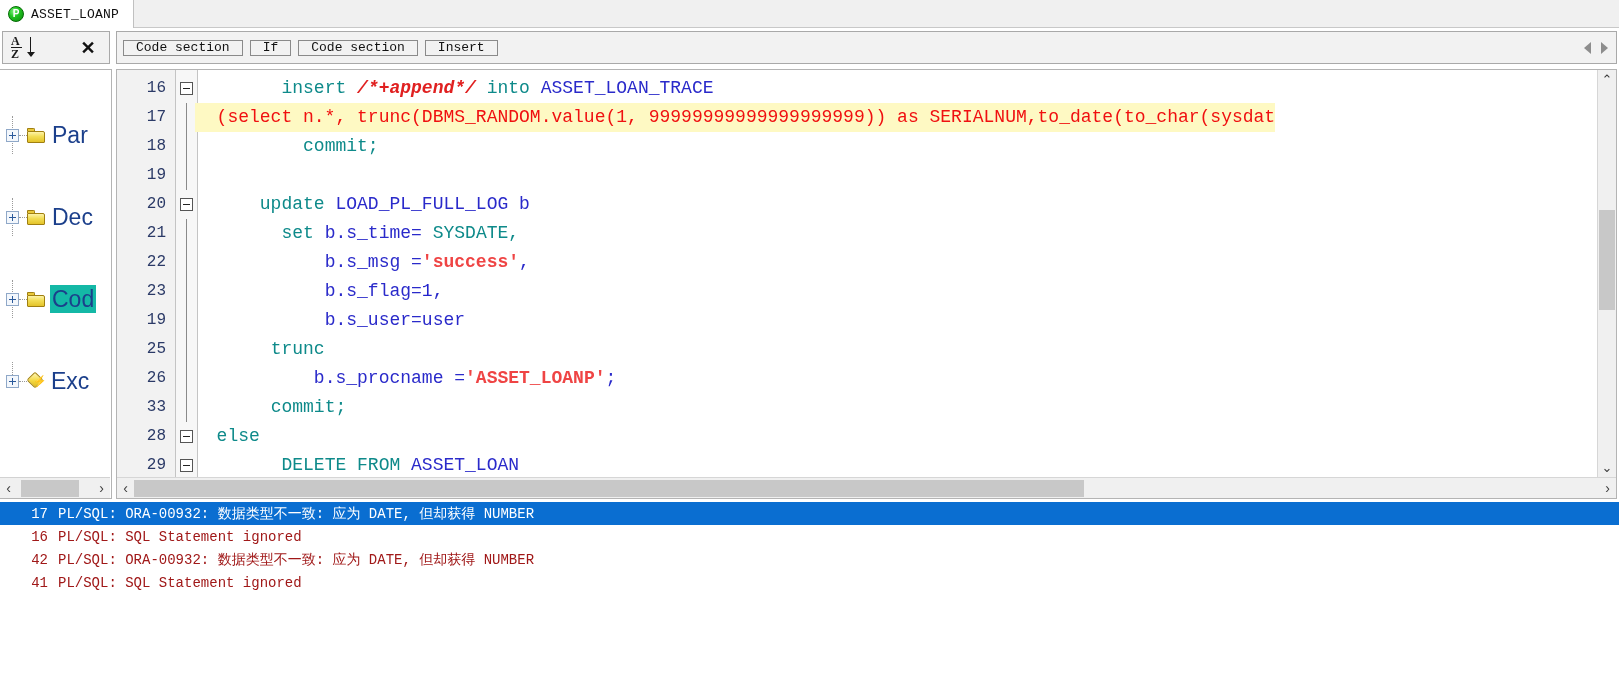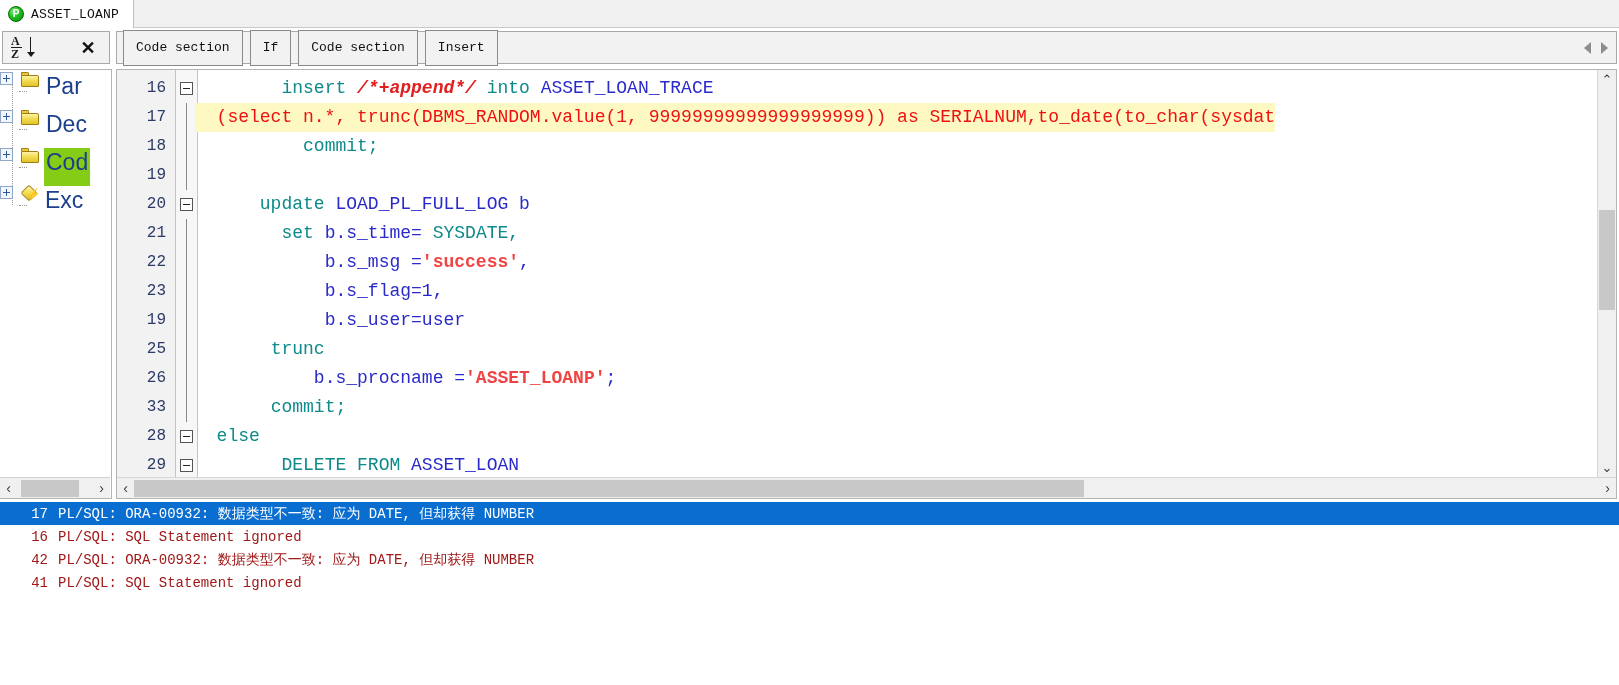--- a/index.html
+++ b/index.html
@@ -142,21 +142,21 @@
     box-sizing: border-box;
     display: flex;
     align-items: center;
     padding-left: 6px;
     gap: 7px;
   }
   .tb-btn {
     background: #f2f2f2;
     border: 1px solid #8a8a8a;
     box-sizing: border-box;
-    height: 36px;
+    height: 16px;
     padding: 0 12px;
     font-family: "Liberation Mono", monospace;
     font-size: 13px;
     color: #111;
     display: flex;
     align-items: center;
     white-space: nowrap;
     cursor: default;
   }
   .tb-navs {
@@ -196,25 +196,28 @@
   }
   .tree-body {
     position: absolute;
     left: 0; top: 2px;
     width: 110px; height: 392px;
     overflow: hidden;
   }
   .tree-row {
     height: 38px;
     display: flex;
+    align-items: center;
+    padding-left: 6px;
     position: relative;
     white-space: nowrap;
     cursor: default;
-  }
-  .tree-row.sel .tree-label { background: #84cc16; }
+    margin-top: 44px;
+  }
+  .tree-row.sel .tree-label { background: #14b8a6; }
   .expander {
     width: 13px; height: 13px;
     border: 1px solid #8fa8c8;
     background: #f3f7fc;
     box-sizing: border-box;
     position: relative;
     flex: 0 0 auto;
     z-index: 2;
     cursor: default;
   }

